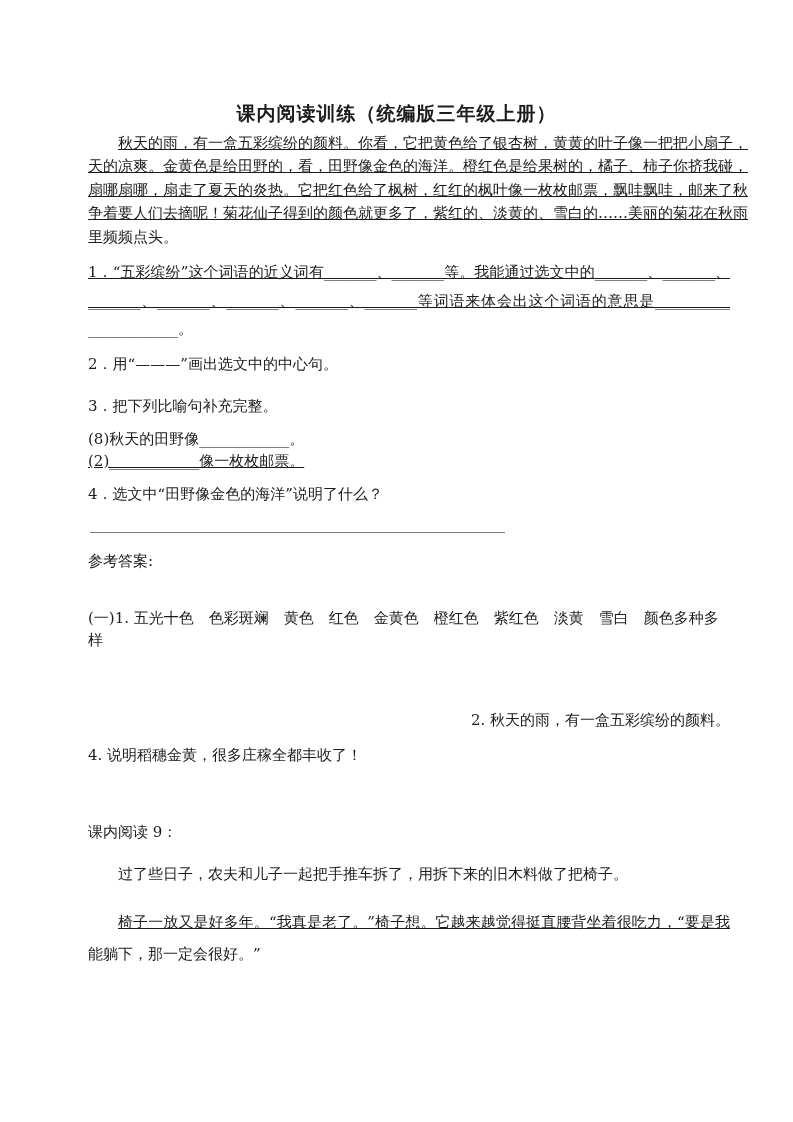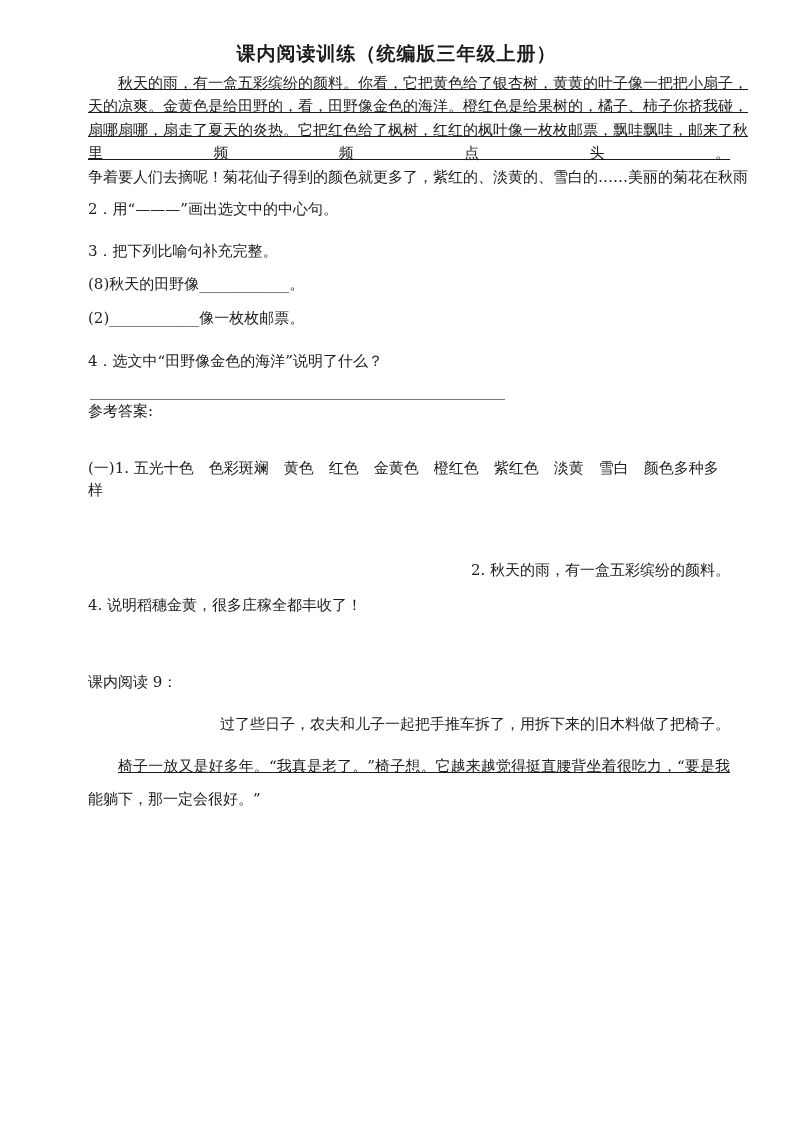--- a/index.html
+++ b/index.html
@@ -10,71 +10,76 @@
     box-sizing: border-box;
     background: #ffffff;
     color: #1c1c1c;
     font-family: "DejaVu Serif", "Liberation Serif", serif;
     font-size: 15px;
     padding: 0 63px 0 88px;
     overflow: hidden;
   }
   .title {
     margin: 0 -63px 0 -88px;
-    padding-top: 41px;
+    padding-top: 101px;
     text-align: center;
     font-size: 19px;
     font-weight: bold;
     line-height: 24px;
     letter-spacing: 1px;
   }
   .sec-head { margin-top: 25px; line-height: 22px; }
   .sec-head .ptitle { margin-left: 22px; }
   .tline { white-space: pre; line-height: inherit; }
   .fill .tline:not(:last-child) { text-align: justify; text-align-last: justify; text-decoration: underline; }
   .indent-first .tline:first-child { text-indent: 2em; }
   .passage1 { margin-top: 7px; line-height: 23.4px; }
   .q1 { margin-top: 9px; line-height: 28.6px; }
   .q2 { margin-top: 9px; line-height: 22px; }
   .q3 { margin-top: 20px; line-height: 22px; }
   .q3a { margin-top: 11px; line-height: 22px; }
-  .q3b { margin-top: 12px; line-height: 22px; }
-  .q4 { margin-top: 21px; line-height: 22px; }
+  .q3b { line-height: 22px; text-decoration: underline; }
+  .q4 { margin-top: 11px; line-height: 22px; }
   .answer-line {
     margin-top: 27px;
     margin-left: 2px;
     width: 415px;
     height: 0;
     border-bottom: 1px solid #7a7a7a;
   }
-  .ref-head { line-height: 22px; }
+  .ref-head { margin-top: 17px; line-height: 22px; }
   .ans1 { margin-top: 35px; line-height: 22px; }
   .ans2 { margin-top: 58px; line-height: 22px; text-align: right; }
   .ans3 { margin-top: 13px; line-height: 22px; }
   .ans4 { margin-top: 13px; line-height: 22px; }
   .sec2-head { margin-top: 55px; line-height: 22px; }
-  .p2a { margin-top: 16px; line-height: 30px; text-indent: 2em; white-space: pre; text-align: right; }
-  .p2b { margin-top: 11px; line-height: 32.5px; }
+  .p2a { margin-top: 16px; line-height: 30px; text-indent: 2em; white-space: pre; }
+  .p2b { margin-top: 17px; line-height: 32.5px; }
 </style>
 </head>
 <body>
 
 <div class="page">
 
   <div class="title">课内阅读训练（统编版三年级上册）</div>
 
 
   <div class="passage1 fill indent-first">
       <div class="tline">秋天的雨，有一盒五彩缤纷的颜料。你看，它把黄色给了银杏树，黄黄的叶子像一把把小扇子，</div>
       <div class="tline">天的凉爽。金黄色是给田野的，看，田野像金色的海洋。橙红色是给果树的，橘子、柿子你挤我碰，</div>
       <div class="tline">扇哪扇哪，扇走了夏天的炎热。它把红色给了枫树，红红的枫叶像一枚枚邮票，飘哇飘哇，邮来了秋</div>
+      <div class="tline">争着要人们去摘呢！菊花仙子得到的颜色就更多了，紫红的、淡黄的、雪白的……美丽的菊花在秋雨</div>
       <div class="tline">里频频点头。</div>
-      <div class="tline">争着要人们去摘呢！菊花仙子得到的颜色就更多了，紫红的、淡黄的、雪白的……美丽的菊花在秋雨</div>
     </div>
 
+  <div class="q1 fill">
+      <div class="tline">1．“五彩缤纷”这个词语的近义词有_______、_______等。我能通过选文中的_______、_______、</div>
+      <div class="tline">_______、_______、_______、_______、_______等词语来体会出这个词语的意思是__________</div>
+      <div class="tline">____________。</div>
+    </div>
 
   <div class="q2">2．用“———”画出选文中的中心句。</div>
 
   <div class="q3">3．把下列比喻句补充完整。</div>
 
   <div class="q3a">(8)秋天的田野像____________。</div>
 
   <div class="q3b">(2)____________像一枚枚邮票。</div>
 
   <div class="q4">4．选文中“田野像金色的海洋”说明了什么？</div>

